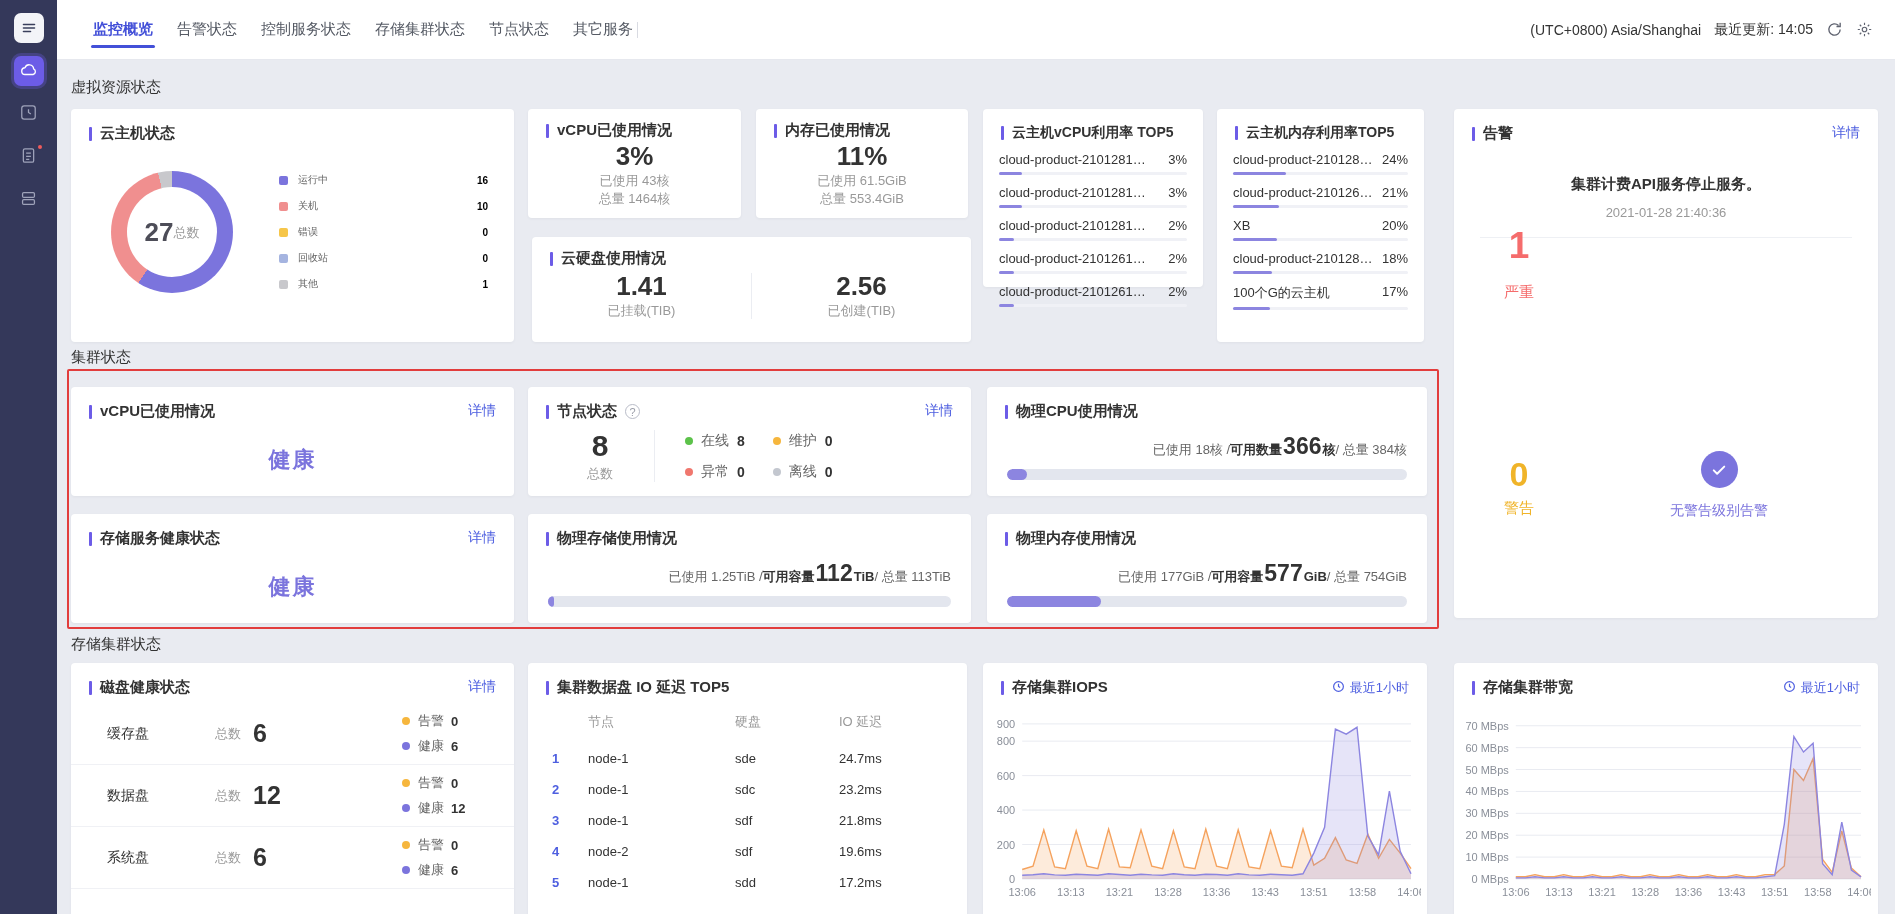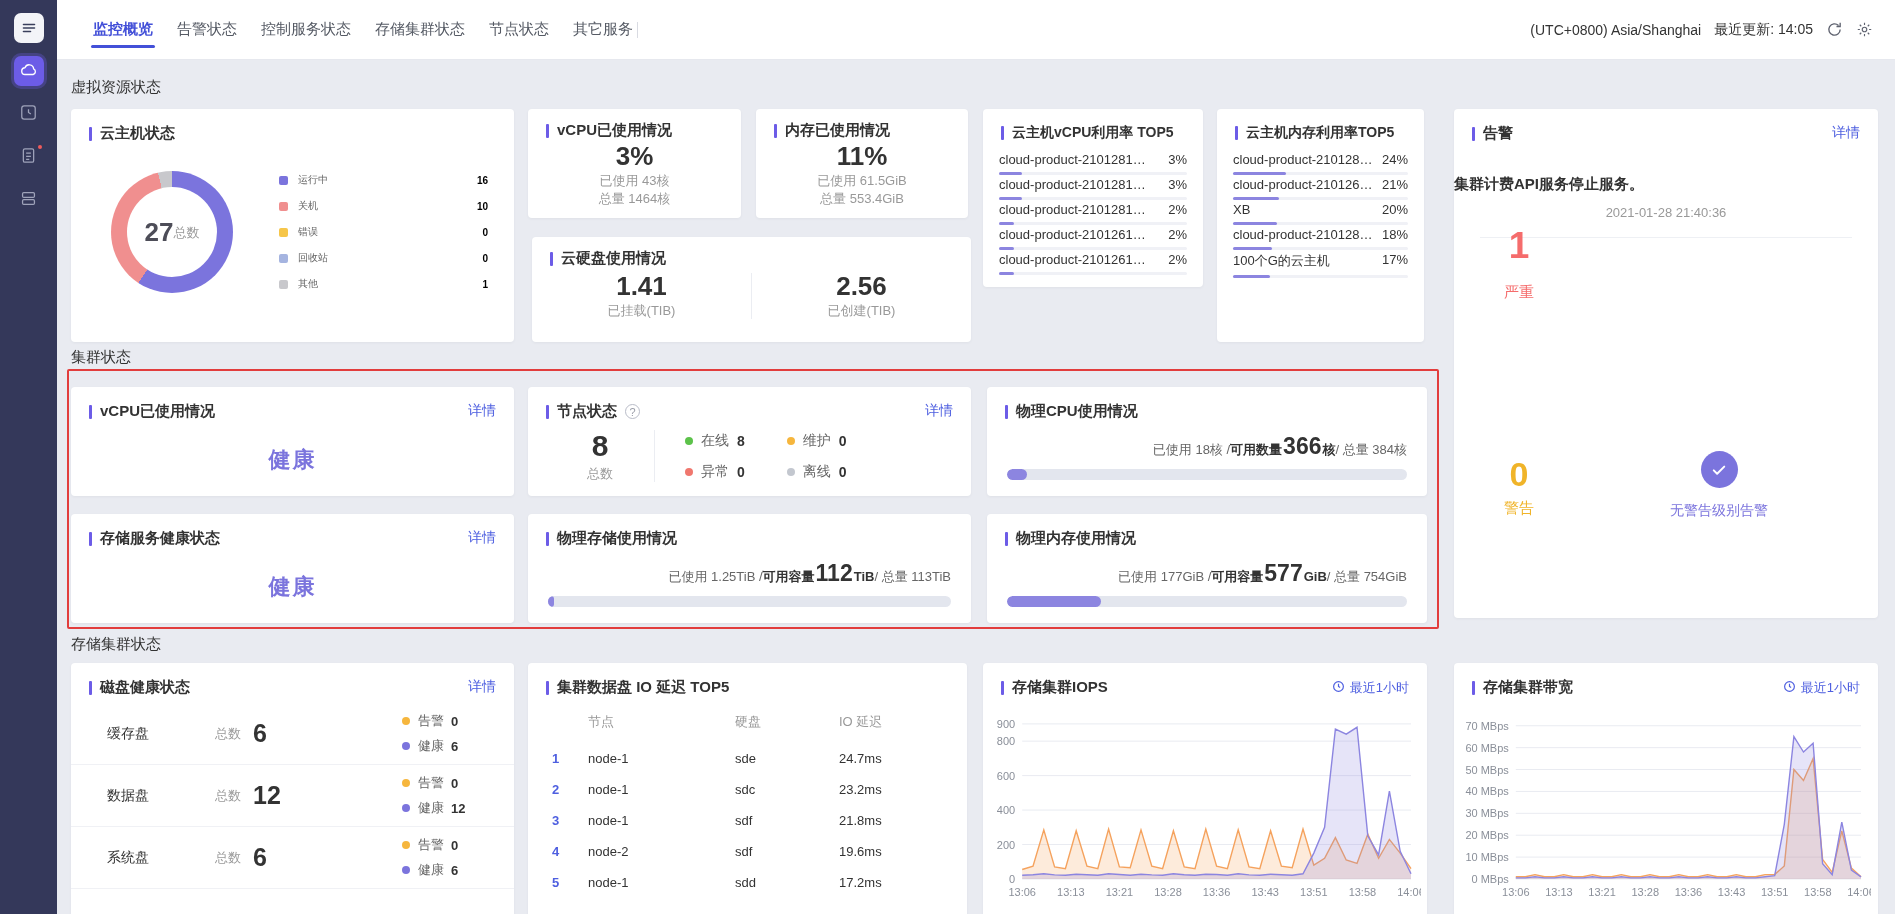--- a/index.html
+++ b/index.html
@@ -44,48 +44,48 @@
 
 .pct-center{text-align:center;margin-top:1px}
 .big-pct{font-size:26px;font-weight:bold;color:#333}
 .sub{font-size:13px;color:#999;line-height:1.4}
 
 .vol-cols{display:flex;align-items:center;margin-top:3px}
 .vol-col{flex:1;text-align:center}
 .vol-num{font-size:26px;font-weight:bold;color:#333}
 .vol-div{width:1px;height:46px;background:#ebedf2}
 
-.top5-list{padding:10px 16px 0;display:flex;flex-direction:column;gap:2px}
+.top5-list{padding:10px 16px 0;display:flex;flex-direction:column;gap:10px}
 .top5-row{display:flex;justify-content:space-between;font-size:13px;color:#333;margin-bottom:5px;gap:6px}
 .top5-name{overflow:hidden;white-space:nowrap;text-overflow:ellipsis;flex:1}
 .top5-val{flex:none}
 .top5-bar{height:3px;background:#f0f1f6;border-radius:2px}
 .top5-bar i{display:block;height:100%;background:#8c85e0;border-radius:2px}
 
-.alert-msg{margin-top:32px;text-align:left;font-size:15px;font-weight:600;color:#333}
+.alert-msg{margin-top:32px;text-align:center;font-size:15px;font-weight:600;color:#333}
 .alert-time{margin-top:11px;text-align:center;font-size:13px;color:#999}
 .alert-div{height:1px;background:#eef0f4;margin:17px 26px 0}
 .alert-sev{position:absolute;left:44px;top:116px;text-align:center;min-width:42px}
 .alert-sev .num{font-size:37px;font-weight:bold;color:#f56c6c}
 .alert-sev .lab{font-size:15px;color:#f56c6c;margin-top:16px}
 .alert-warn{position:absolute;left:44px;top:346px;text-align:center;min-width:42px}
 .alert-warn .num{font-size:34px;font-weight:bold;color:#f0b429}
 .alert-warn .lab{font-size:15px;color:#f0b429;margin-top:5px}
 .alert-ok{position:absolute;left:168px;top:342px;width:194px;text-align:center}
 .alert-ok-circle{width:37px;height:37px;border-radius:50%;background:#7b74dd;margin:0 auto;display:flex;align-items:center;justify-content:center}
 .alert-ok-text{margin-top:14px;font-size:14px;color:#7b74dd}
 
 .health-text{text-align:center;margin-top:24px;font-size:22px;font-weight:bold;color:#7b74dd;letter-spacing:2px}
 
 .node-body{display:flex;align-items:center;padding:8px 24px 0 44px}
 .node-total{text-align:center;min-width:56px}
 .node-total .num{font-size:30px;font-weight:bold;color:#333}
 .node-total .lab{font-size:13px;color:#999;margin-top:2px}
 .node-div{width:1px;height:52px;background:#ebedf2;margin:0 30px 0 26px}
-.node-legend{display:grid;grid-template-columns:auto auto;gap:13px 42px}
+.node-legend{display:grid;grid-template-columns:auto auto;gap:13px 28px}
 .node-li{display:flex;align-items:center;font-size:14px}
 .node-dot{width:8px;height:8px;border-radius:50%;margin-right:8px;flex:none}
 .node-li .lab{color:#666;margin-right:8px}
 .node-li .val{font-weight:bold;color:#333}
 
 .phys-line{position:absolute;right:20px;top:46px;display:flex;align-items:baseline;font-size:13px;color:#666;white-space:nowrap}
 .phys-line .strong{color:#333;font-weight:bold}
 .phys-line .big{font-size:23px;font-weight:bold;color:#333;margin:0 1px}
 .phys-bar{position:absolute;left:20px;right:20px;top:82px;height:11px;background:#e3e6ee;border-radius:6px;overflow:hidden}
 .phys-bar i{display:block;height:100%;background:#8c85e0;border-radius:6px}

